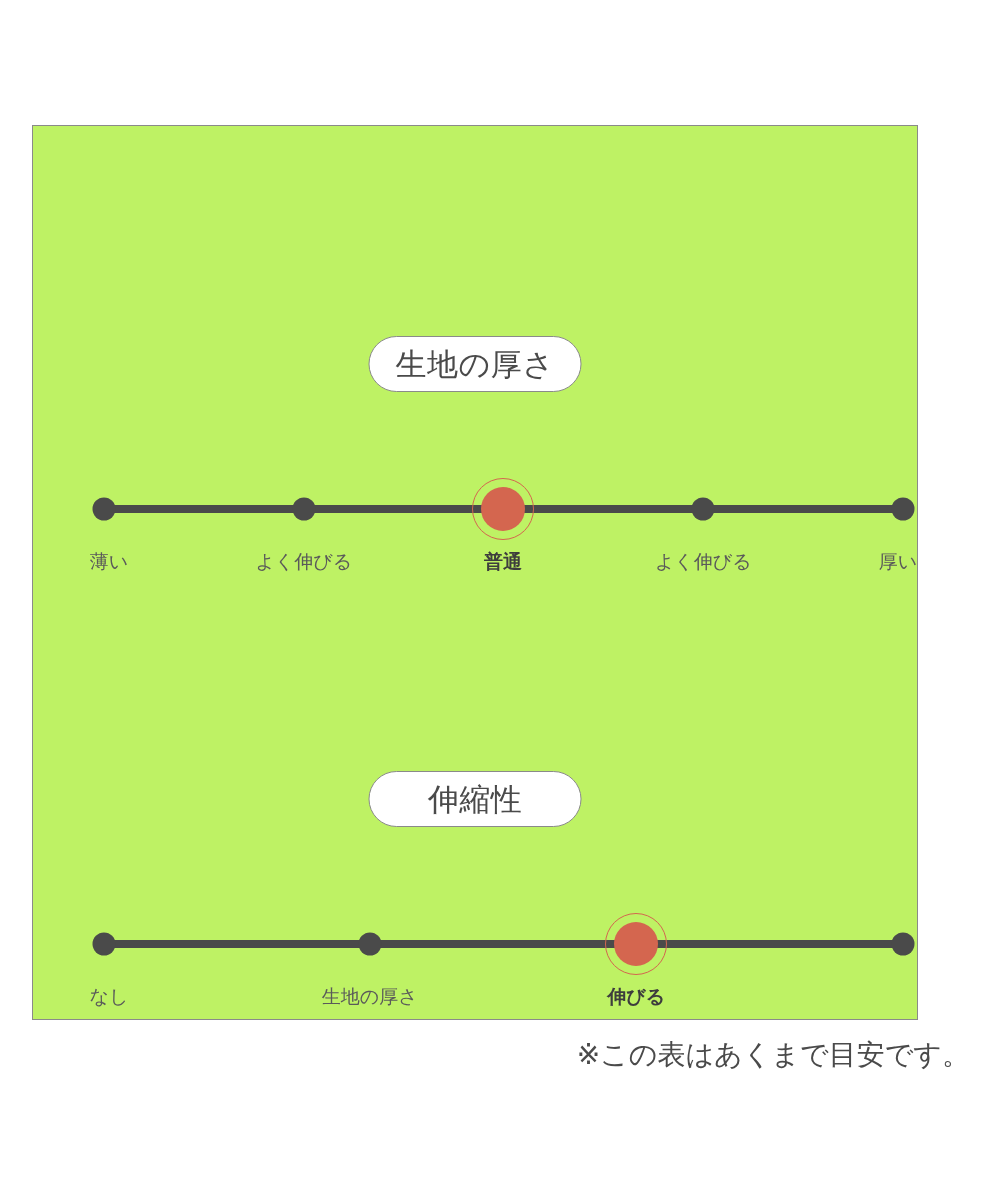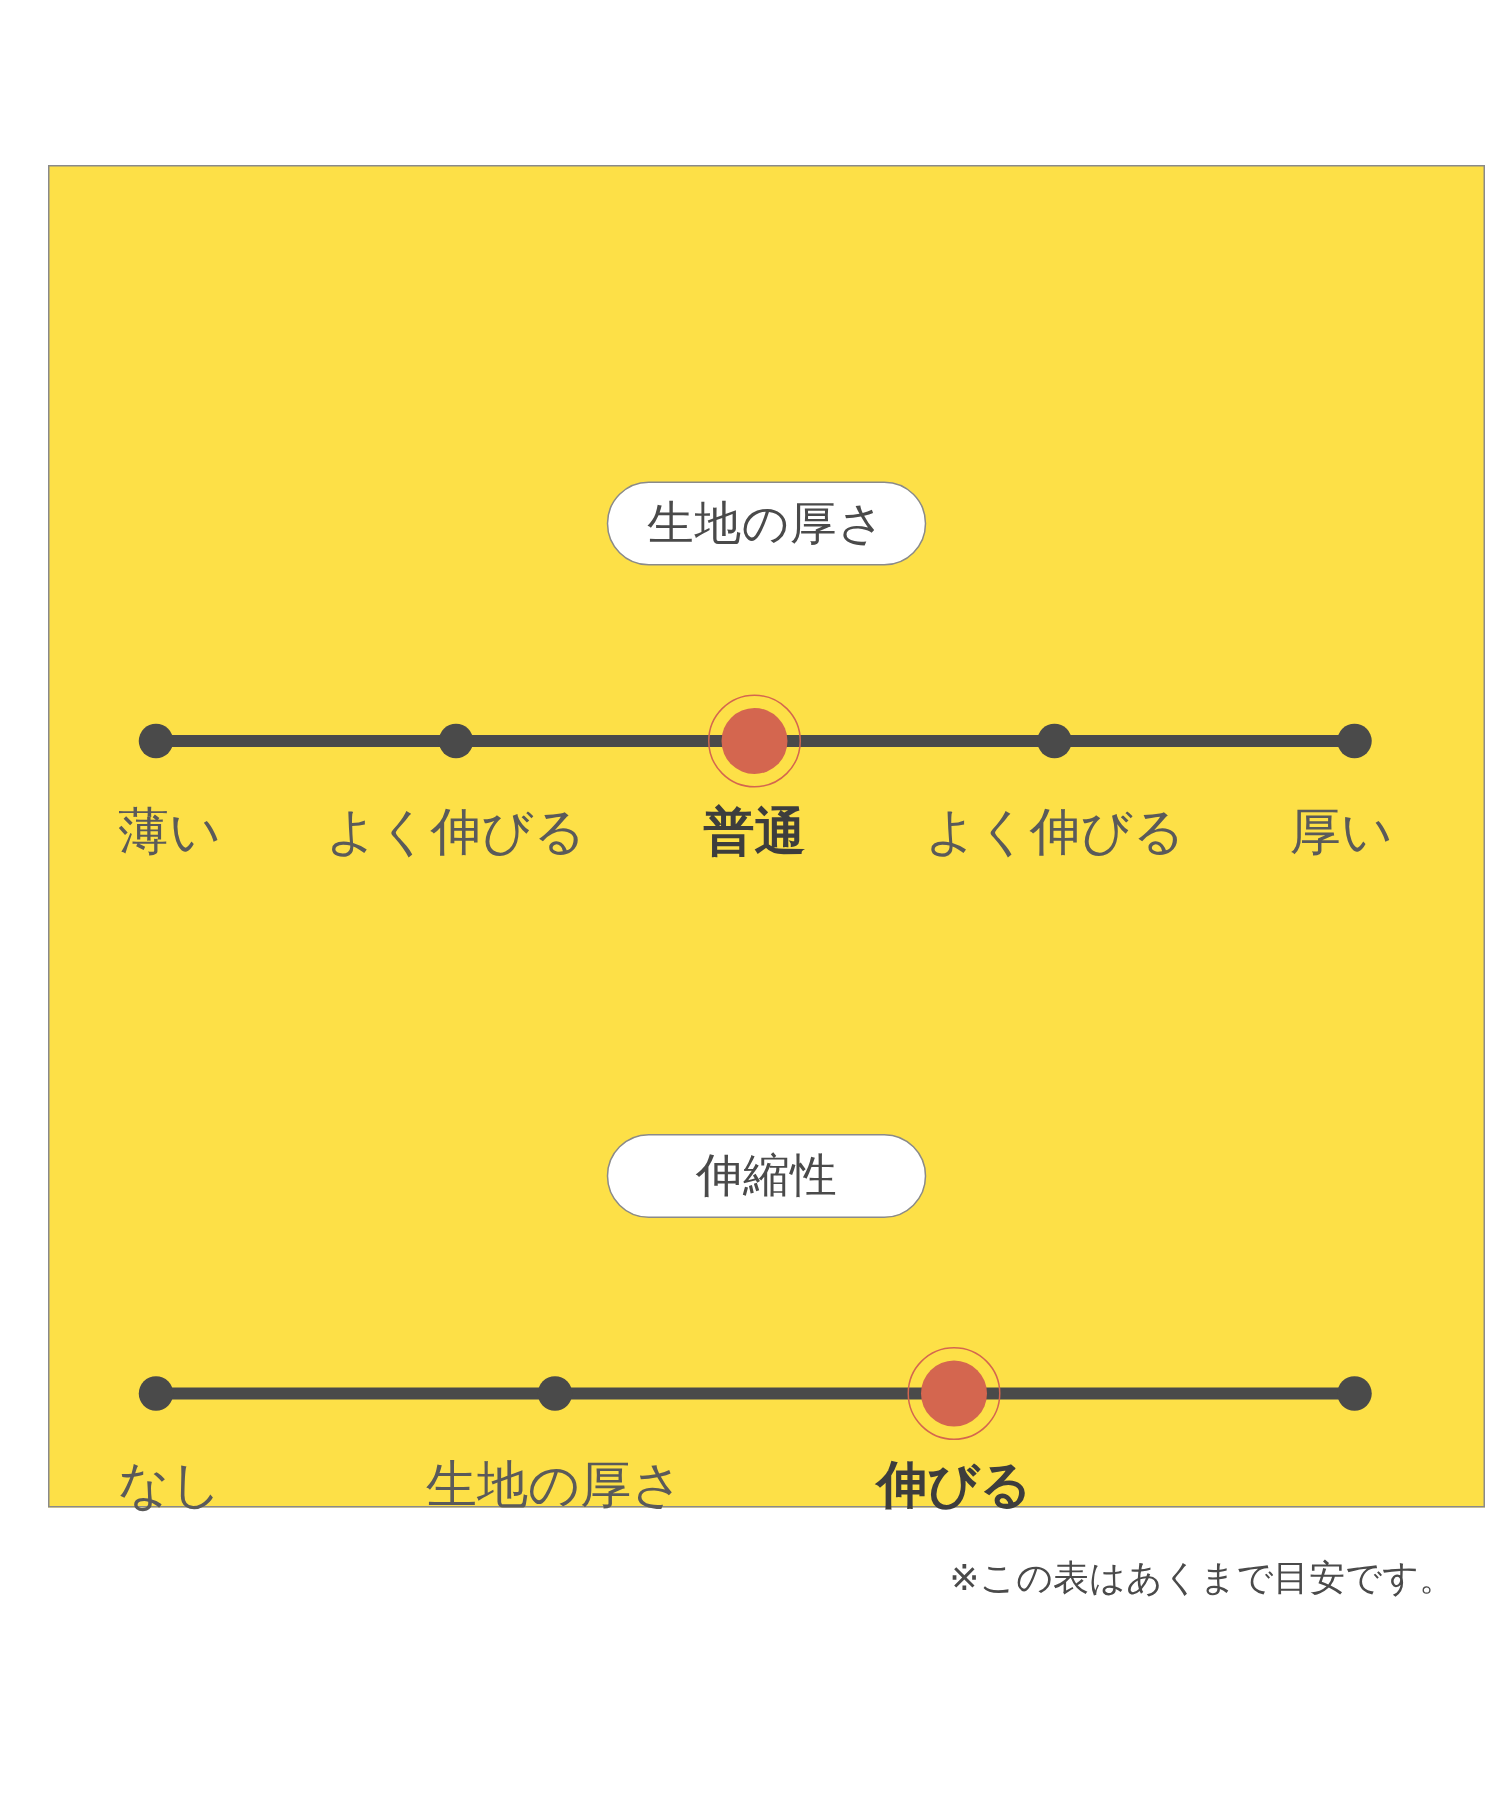--- a/index.html
+++ b/index.html
@@ -21,26 +21,26 @@
     left: 0;
     top: 0;
     width: 1000px;
     height: 1200px;
   }
 
   
   .panel {
     position: absolute;
     left: 32px;
-    top: 110px;
-    width: 958px;
+    top: 125px;
+    width: 886px;
     height: 895px;
     box-sizing: border-box;
     border: 1.5px solid #8a8a8a;
-    background: #fde047;
+    background: #bef264;
   }
 
   
   .pill {
     position: absolute;
     left: 50%;
     transform: translateX(-50%);
     width: 213px;
     height: 56px;
     box-sizing: border-box;
@@ -119,39 +119,39 @@
     position: absolute;
     left: 0;
     top: 215px;
     width: 100%;
     height: 46px;
   }
   .tick-label {
     position: absolute;
     top: 0;
     transform: translateX(-50%);
-    font-size: 34px;
+    font-size: 19px;
     line-height: 1.15;
     color: #5a5a5a;
     white-space: nowrap;
   }
   .tick-label.bold {
     font-weight: bold;
     color: #3d3d3d;
   }
   
   .tick-label.edge-left  { transform: translateX(-36%); }
   .tick-label.edge-right { transform: translateX(-62%); }
 
   
   .footnote {
     position: absolute;
     right: 30px;
     top: 1038px;
-    font-size: 24px;
+    font-size: 28px;
     line-height: 1.2;
     color: #4a4a4a;
     white-space: nowrap;
   }
 </style>
 </head>
 <body>
 
 <div id="stage">
 

